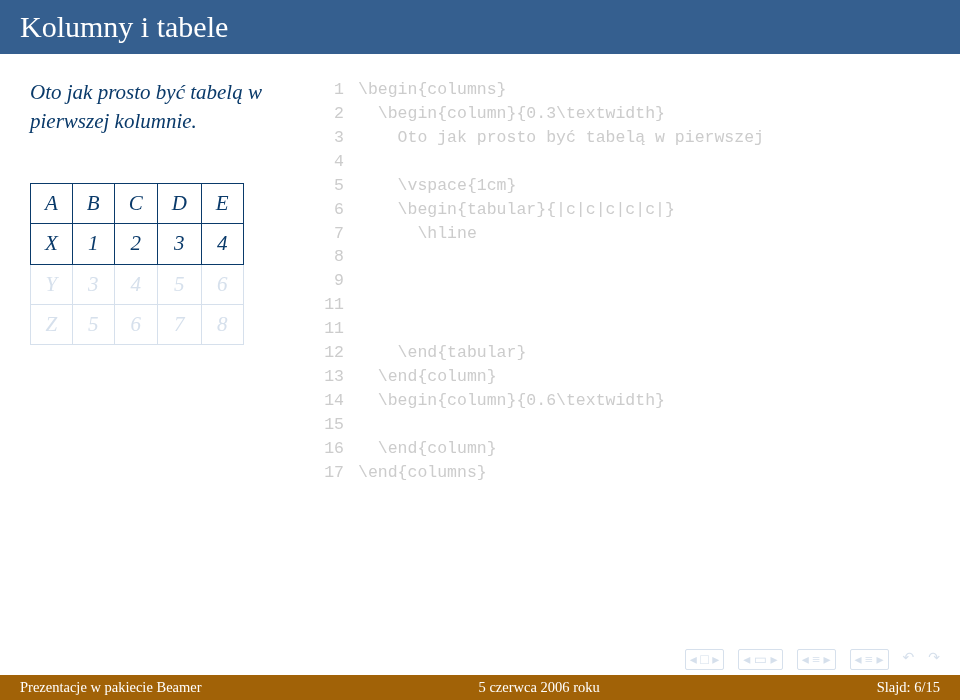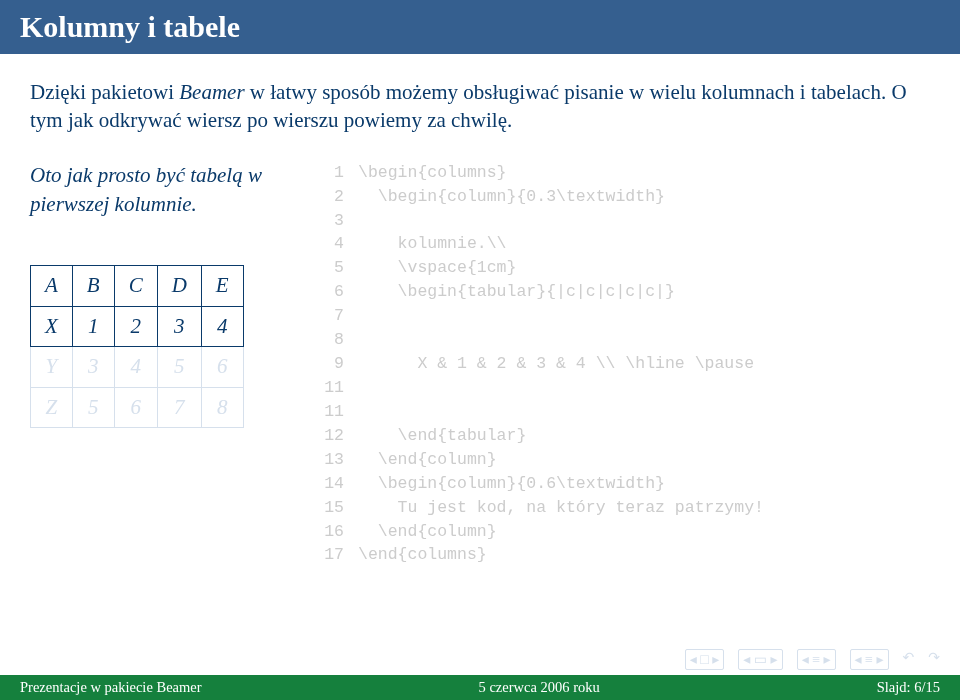--- a/index.html
+++ b/index.html
@@ -10,21 +10,21 @@
       background: #fff;
       color: #0a3a6a;
       position: relative;
       overflow: hidden;
     }
     .title-bar {
       background: #355f8f;
       color: #fff;
       padding: 10px 20px;
       font-size: 30px;
-      font-weight: bold;
+      font-weight: normal;
     }
     .content {
       padding: 24px 30px 0 30px;
     }
     .intro {
       font-size: 21px;
       line-height: 1.35;
       margin-bottom: 26px;
     }
     .italic { font-style: italic; }
@@ -80,21 +80,21 @@
       color: #ccc;
       margin-right: 14px;
       flex-shrink: 0;
     }
     
     .footer {
       position: absolute;
       bottom: 0;
       left: 0;
       right: 0;
-      background: #15803d;
+      background: #a16207;
       color: #fff;
       display: flex;
       justify-content: space-between;
       align-items: center;
       padding: 4px 20px;
       font-size: 14.5px;
     }
     .nav-icons {
       position: absolute;
       bottom: 30px;
@@ -113,23 +113,20 @@
     }
   </style>
 </head>
 <body>
 
 <div class="title-bar">
   <span>Kolumny i tabele</span>
 </div>
 
 <div class="content">
-  <p class="intro">
-    <span>Dzięki pakietowi </span><span class="italic">Beamer</span><span> w łatwy sposób możemy obsługiwać pisanie w wielu kolumnach i tabelach. O tym jak odkrywać wiersz po wierszu powiemy za chwilę.</span>
-  </p>
 
   <div class="columns">
     <div class="col-left">
       <div>Oto jak prosto być tabelą w pierwszej kolumnie.</div>
       <div class="spacer"></div>
       <table>
         <tbody>
             <tr class="r-top">
           <td>A</td>
           <td>B</td>
@@ -158,33 +155,33 @@
           <td>7</td>
           <td>8</td>
         </tr>
       </tbody>
         </table>
     </div>
 
     <div class="col-right">
       <div class="code-line"><span class="ln">1</span><span>\begin{columns}</span></div>
       <div class="code-line"><span class="ln">2</span><span>  \begin{column}{0.3\textwidth}</span></div>
-      <div class="code-line"><span class="ln">3</span></div>
-      <div class="code-line"><span class="ln">4</span><span>    kolumnie.\\</span></div>
+      <div class="code-line"><span class="ln">3</span><span>    Oto jak prosto być tabelą w pierwszej</span></div>
+      <div class="code-line"><span class="ln">4</span></div>
       <div class="code-line"><span class="ln">5</span><span>    \vspace{1cm}</span></div>
       <div class="code-line"><span class="ln">6</span><span>    \begin{tabular}{|c|c|c|c|c|}</span></div>
-      <div class="code-line"><span class="ln">7</span></div>
+      <div class="code-line"><span class="ln">7</span><span>      \hline</span></div>
       <div class="code-line"><span class="ln">8</span></div>
-      <div class="code-line"><span class="ln">9</span><span>      X &amp; 1 &amp; 2 &amp; 3 &amp; 4 \\ \hline \pause</span></div>
+      <div class="code-line"><span class="ln">9</span></div>
       <div class="code-line"><span class="ln">11</span></div>
       <div class="code-line"><span class="ln">11</span></div>
       <div class="code-line"><span class="ln">12</span><span>    \end{tabular}</span></div>
       <div class="code-line"><span class="ln">13</span><span>  \end{column}</span></div>
       <div class="code-line"><span class="ln">14</span><span>  \begin{column}{0.6\textwidth}</span></div>
-      <div class="code-line"><span class="ln">15</span><span>    Tu jest kod, na który teraz patrzymy!</span></div>
+      <div class="code-line"><span class="ln">15</span></div>
       <div class="code-line"><span class="ln">16</span><span>  \end{column}</span></div>
       <div class="code-line"><span class="ln">17</span><span>\end{columns}</span></div>
     </div>
   </div>
 </div>
 
 <div class="nav-icons">
   <span class="nav-group">◂ □ ▸</span>
   <span class="nav-group">◂ ▭ ▸</span>
   <span class="nav-group">◂ ≡ ▸</span>

